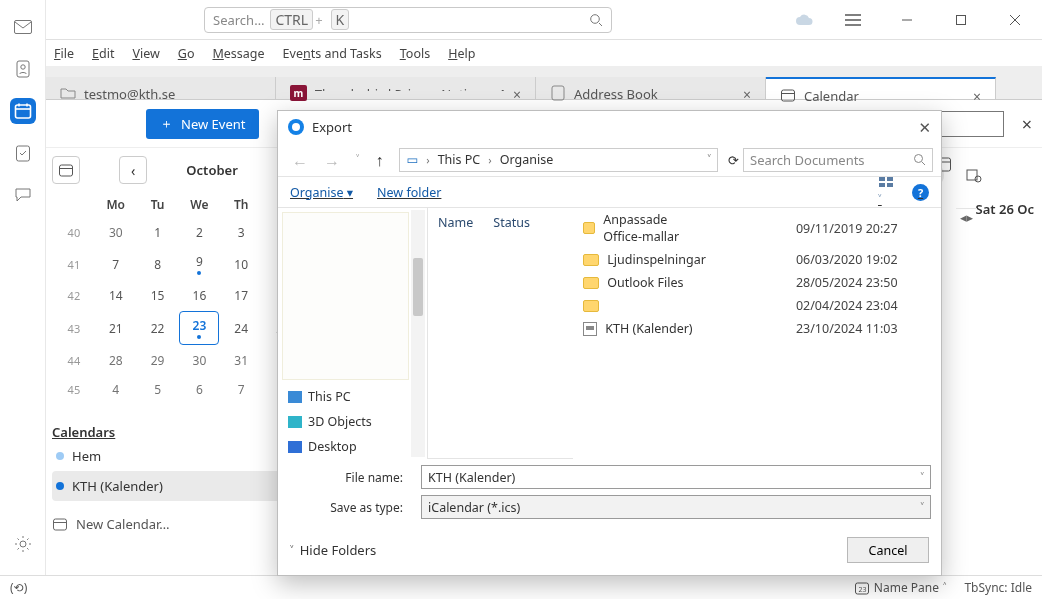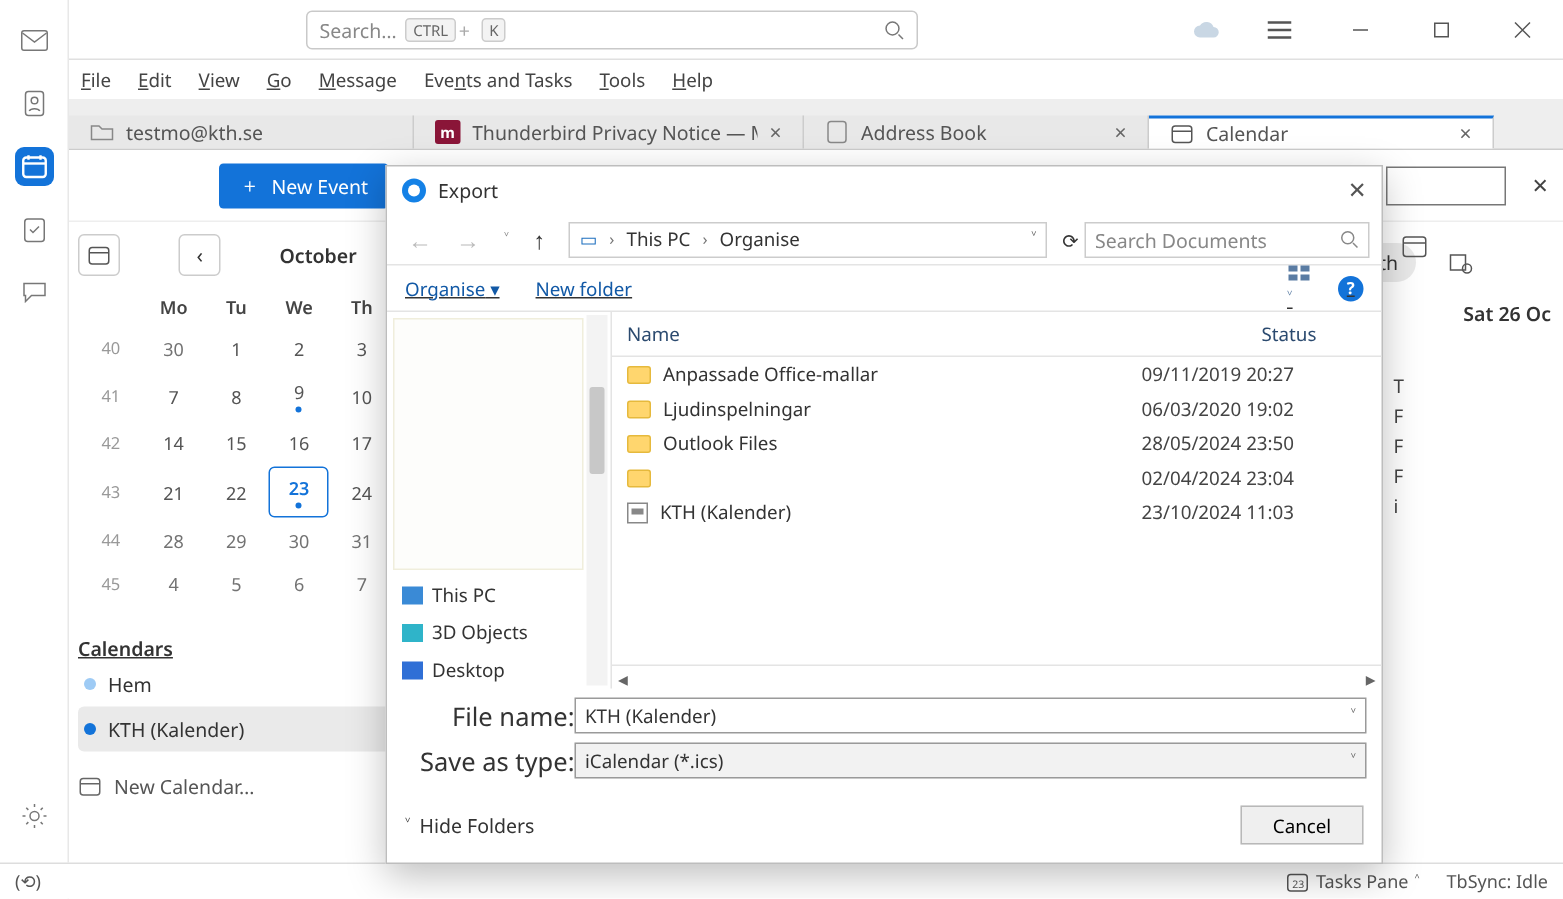--- a/index.html
+++ b/index.html
@@ -5,32 +5,32 @@
 * { box-sizing: border-box; margin: 0; padding: 0; font-family: "Segoe UI", system-ui, sans-serif; }
 body { width: 1042px; height: 599px; background: #fff; position: relative; overflow: hidden; font-size: 13px; color: #333; }
 
 
 .titleBar { height: 40px; display: flex; align-items: center; padding: 0 4px; border-bottom: 1px solid #e0e0e0; }
 .leftNav { position: absolute; top: 0; left: 0; bottom: 0; width: 46px; border-right: 1px solid #e8e8e8; display: flex; flex-direction: column; align-items: center; gap: 16px; padding-top: 14px; z-index: 1; background:#fff;}
 .leftNav .navIcon { width: 26px; height: 26px; display:flex; align-items:center; justify-content:center; border-radius:6px; color:#777; cursor:pointer;}
 .leftNav .navIcon.active { background:#1373D9; color:#fff; }
 .leftNav .spacer { flex:1; }
 .searchWrap { margin-left: 200px; display:flex; align-items:center; border:1px solid #c9c9c9; border-radius:4px; height:26px; width:408px; padding:0 8px; color:#888;}
-.searchWrap .kbd { font-size:10px; border:1px solid #ccc; border-radius:3px; padding:0 4px; margin-left:6px; background:#f3f3f3; color:#666;}
+.searchWrap .kbd { font-size:14px; border:1px solid #ccc; border-radius:3px; padding:0 4px; margin-left:6px; background:#f3f3f3; color:#666;}
 .titleRight { margin-left:auto; display:flex; align-items:center; gap:24px; padding-right:8px;}
 .winBtn { width:30px; height:30px; display:flex; align-items:center; justify-content:center; color:#555;}
 
 
 .menuBar { margin-left:46px; height:26px; display:flex; align-items:center; gap:18px; padding-left:8px; font-size:12.5px; color:#444;}
 .menuBar span { cursor:default; }
 .menuBar u { text-decoration: underline; }
 
 
 .tabStrip { margin-left:46px; height:34px; display:flex; align-items:flex-end; background:#eee; border-bottom:1px solid #ccc;}
-.tab { display:flex; align-items:center; gap:8px; padding:8px 14px; height:22px; max-width:260px; min-width:230px; border-right:1px solid #ccc; color:#555; background:#e8e8e8; position:relative;}
+.tab { display:flex; gap:8px; padding:8px 14px; height:22px; max-width:260px; min-width:230px; border-right:1px solid #ccc; color:#555; background:#e8e8e8; position:relative;}
 .tab .tIcon{width:16px;height:16px;display:flex;align-items:center;justify-content:center;font-size:12px;}
 .tab.active { background:#fff; border-top:2px solid #1373D9; margin-top:-2px; }
 .tab .x { margin-left:auto; color:#666; font-size:14px; }
 
 
 .content { margin-left:46px; position:relative; height: calc(599px - 40px - 26px - 34px - 24px); }
 
 
 .calTopBar { height:48px; display:flex; align-items:center; padding:0 10px; gap:10px; border-bottom:1px solid #eee;}
 .newEventBtn { background:#1373D9; color:#fff; height:30px; padding:0 14px; border:none; border-radius:3px; display:flex; align-items:center; gap:8px; font-size:13px; margin-left:90px;}
@@ -59,21 +59,21 @@
 .monthToggle{position:absolute;right:60px;top:62px;display:flex;align-items:center;}
 .monthTog{background:#e9e9e9;border-radius:14px;padding:4px 12px;}
 .rightDayHdr{position:absolute;right:8px;top:100px;font-weight:600;}
 
 
 .statusBar{position:absolute;bottom:0;left:0;right:0;height:24px;border-top:1px solid #ddd;display:flex;align-items:center;gap:14px;padding:0 10px;font-size:12px;color:#555;background:#fff;z-index:5;}
 .statusBar .sRight{margin-left:auto;display:flex;gap:18px;align-items:center;}
 .statusBar .sItem{display:flex;align-items:center;gap:4px;}
 
 
-.dialog{position:absolute;left:257px;top:110px;width:665px;height:466px;background:#fff;border:1px solid #bdbdbd;box-shadow:0 8px 24px rgba(0,0,0,.25);z-index:20;display:flex;flex-direction:column;}
+.dialog{position:absolute;left:277px;top:110px;width:665px;height:466px;background:#fff;border:1px solid #bdbdbd;box-shadow:0 8px 24px rgba(0,0,0,.25);z-index:20;display:flex;flex-direction:column;}
 .dlgTitle{height:32px;display:flex;align-items:center;padding:0 10px;gap:8px;}
 .dlgTitle .tbIcon{width:16px;height:16px;border-radius:50%;background:#1481e6;display:inline-block;position:relative;}
 .dlgTitle .tbIcon::after{content:"";position:absolute;inset:4px;border-radius:50%;background:#fff;}
 .dlgTitle .dlgClose{margin-left:auto;color:#555;font-size:15px;}
 .dlgAddr{height:34px;border-bottom:1px solid #e4e4e4;display:flex;align-items:center;padding:0 8px;gap:4px;}
 .navArrow{color:#bbb;padding:0 6px;font-size:16px;}
 .navArrow.enabled{color:#333}
 .addrBox{display:flex;align-items:center;border:1px solid #ccc;height:24px;flex:1;margin:0 6px;padding:0 6px;gap:8px;font-size:12.5px;}
 .addrBox .chev{color:#777;font-size:11px;}
 .refresh{color:#333;}
@@ -82,39 +82,39 @@
 .dlgToolbar{height:30px;display:flex;align-items:center;padding:6px 12px;gap:24px;text-decoration:underline;}
 .link{color:#1259a6;font-size:12.5px;}
 .dlgToolbar .tools{margin-left:auto;display:flex;align-items:center;gap:14px;}
 .helpC{width:17px;height:17px;border-radius:50%;background:#1373D9;color:#fff;font-size:11px;font-weight:700;display:flex;align-items:center;justify-content:center;}
 .dlgBody{flex:1;display:flex;border-top:1px solid #e4e4e4;min-height:0;}
 .treePane{width:150px;border-right:1px solid #e4e4e4;position:relative;overflow:hidden;}
 .treeThumb{height:168px;margin:4px 18px 4px 4px;background:#fdfdfb;border:1px solid #f0eedc;}
 .treeList{padding-left:6px;font-size:12.5px;}
 .treeItem{display:flex;align-items:center;gap:6px;padding:4px 4px;}
 .tIconSq{width:14px;height:12px;display:inline-block;}
-.filePane{flex:1;display:flex;flex-direction:column;min-width:0;justify-content:space-between;}
+.filePane{flex:1;display:flex;flex-direction:row;min-width:0;justify-content:space-between;}
 .fileHdr{display:flex;border-bottom:1px solid #e4e4e4;font-size:12.5px;color:#355;}
 .fh{padding:6px 10px;color:#2b4a6f;}
 .fh.name{flex:1;}
 .fh.status{width:90px;}
 .fh.date{width:150px;}
 .fileRow{display:flex;align-items:center;padding:3px 10px;font-size:12.5px;}
 .fileRow .fn{flex:1;display:flex;align-items:center;gap:8px;}
 .fileRow .st{width:90px;}
 .fileRow .dm{width:150px;color:#444;}
 .folderI{width:16px;height:12px;background:#ffd66e;border-radius:2px;display:inline-block;border:1px solid #e6b93c;}
 .icsI{width:14px;height:14px;border:1px solid #888;display:inline-block;position:relative;}
 .icsI::after{content:"";position:absolute;top:3px;left:2px;right:2px;height:4px;background:#888;}
 .scrollEdge{height:16px;border-top:1px solid #e4e4e4;display:flex;align-items:center;}
 .scrollEdge .arL{margin-left:4px;color:#666;}
 .scrollEdge .arR{margin-left:auto;margin-right:4px;color:#666;}
 .dlgFields{padding:6px 10px 2px 10px;}
 .fRow{display:flex;align-items:center;margin-bottom:6px;}
-.fRow label{width:115px;text-align:right;margin-right:0;font-size:17px;}
+.fRow label{width:115px;text-align:right;margin-right:18px;font-size:12px;}
 .fRow .combo{flex:1;height:24px;border:1px solid #9a9a9a;display:flex;align-items:center;padding:0 6px;font-size:12.5px;background:#fff;}
 .fRow .combo.drop{background:#f2f2f2;}
 .fRow .combo .dd{margin-left:auto;color:#555;}
 .dlgBtns{display:flex;align-items:center;padding:10px 12px 12px 12px;gap:12px;}
 .hideF{display:flex;align-items:center;gap:6px;color:#333;}
 .pushR{margin-left:auto;}
 .btn{height:26px;min-width:82px;border:1px solid #b8b8b8;background:#efefef;font-size:12.5px;}
 .saveHL{border:3px solid #d40000;padding:3px;display:inline-block;}
 
 svg{display:block}
@@ -391,21 +391,21 @@
 <div class="statusBar">
   <span class="sItem">(⟲)</span>
   <div class="sRight">
     <span class="sItem">
       <span>
           <svg width="16" height="16">
             <rect x="1.5" y="3" width="13" height="11" rx="2" fill="none" stroke="#555"></rect>
             <text x="4.5" y="12" font-size="7" fill="#555">23</text>
           </svg>
         </span>
-      <span>Tasks Pane</span>
+      <span>Name Pane</span>
       <span>˄</span>
     </span>
     <span class="sItem">TbSync: Idle</span>
   </div>
 </div>
 
 <div class="dialog">
   <div class="dlgTitle">
     <span class="tbIcon"></span>
     <span>Export</span>

